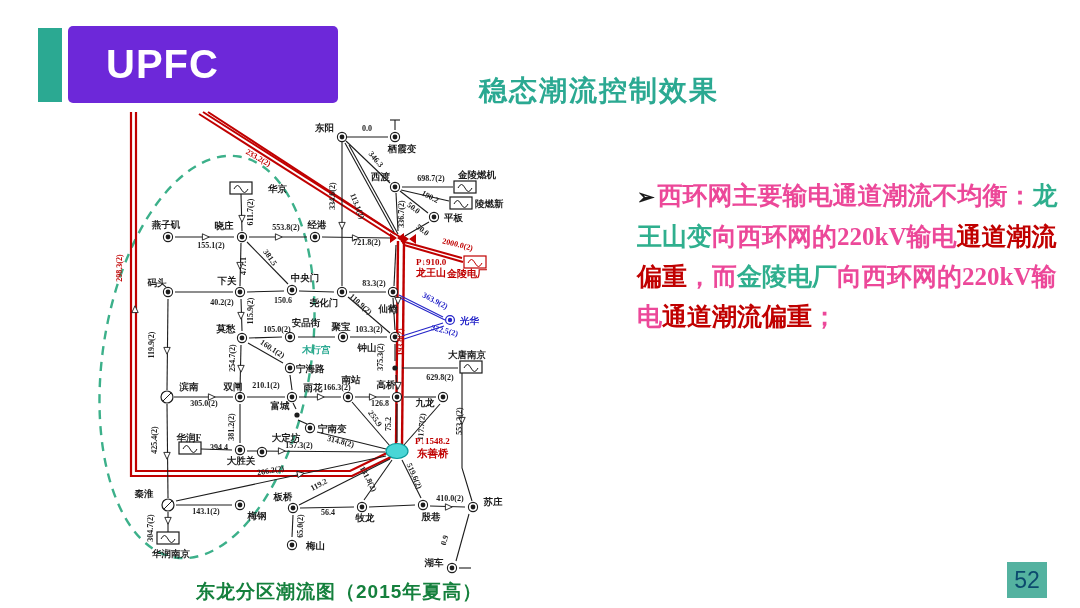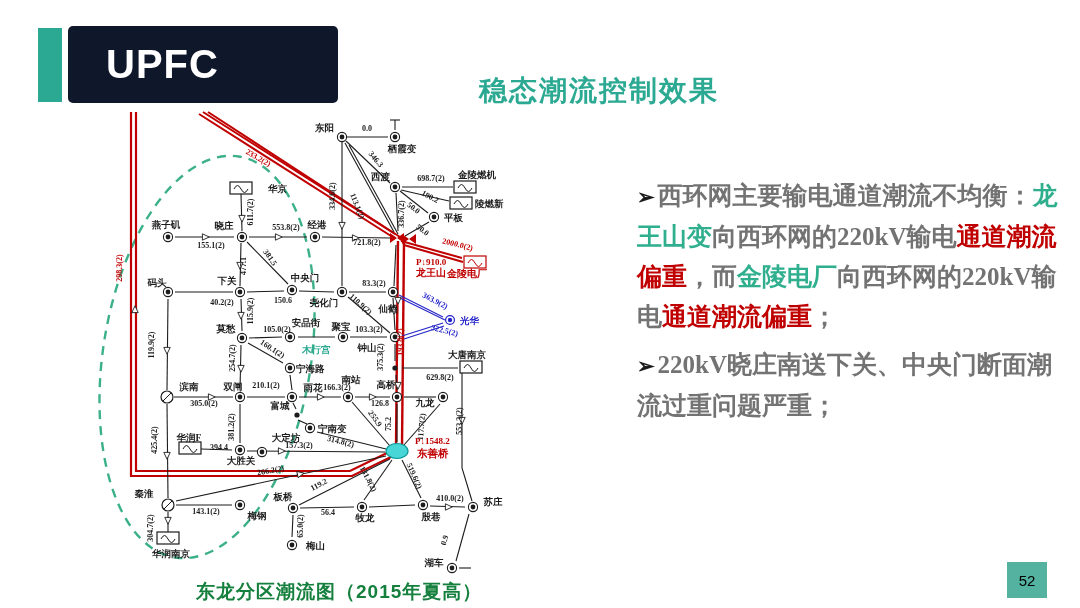--- a/index.html
+++ b/index.html
@@ -1,38 +1,38 @@
 <!DOCTYPE html>
 <html><head>
 <meta charset="utf-8">
 <style>
   html,body{margin:0;padding:0;}
   body{width:1080px;height:608px;position:relative;background:#ffffff;overflow:hidden;
        font-family:"Liberation Sans",sans-serif;}
   .abs{position:absolute;}
   .accent-bar{left:38px;top:28px;width:24px;height:74px;background:#2BA992;}
-  .badge{left:68px;top:26px;width:270px;height:77px;background:#0f172a;border-radius:5px;
+  .badge{left:68px;top:26px;width:270px;height:77px;background:#6d28d9;border-radius:5px;
          display:flex;align-items:center;padding-left:38px;box-sizing:border-box;}
   .badge span{color:#fff;font-size:40px;font-weight:bold;letter-spacing:1px;}
   .slide-title{left:479px;top:72px;width:260px;font-size:28px;font-weight:bold;color:#2BA992;
                letter-spacing:2px;white-space:nowrap;}
   #grid-svg{position:absolute;left:0;top:0;width:1080px;height:608px;}
   #grid-svg text{font-family:"Liberation Serif",serif;font-weight:700;}
   .bullets{left:637px;top:176px;width:432px;}
   .bullet{font-family:"Liberation Serif",serif;font-size:25px;line-height:40px;
           font-weight:700;color:#1a1a1a;margin:0 0 8px 0;}
   .bullet .marker{font-size:21px;margin-right:3px;color:#1a1a1a;}
-  .seg-black{color:#737373;}
+  .seg-black{color:#ec4899;}
   .seg-teal{color:#2FAF8E;}
   .seg-red{color:#C00000;}
   .caption{left:196px;top:579px;font-size:19px;font-weight:bold;color:#15803d;
            letter-spacing:1px;white-space:nowrap;}
   .page-badge{left:1007px;top:562px;width:40px;height:36px;background:#54B2A0;
               display:flex;align-items:center;justify-content:center;}
-  .page-badge span{color:#000000;font-size:15px;}
+  .page-badge span{color:#0c4a6e;font-size:23px;}
 </style>
 </head>
 <body>
 
 <div class="slide">
   <div class="abs accent-bar"></div>
   <div class="abs badge">
     <span>UPFC</span>
   </div>
   <div class="abs slide-title">稳态潮流控制效果</div>
@@ -330,20 +330,19 @@
       <text x="447" y="277" text-anchor="start" font-size="10" fill="#C00000">金陵电厂</text>
       <text x="415" y="444" text-anchor="start" font-size="9" fill="#C00000">P↓1548.2</text>
       <text x="417" y="457" text-anchor="start" font-size="10.5" fill="#C00000">东善桥</text>
       <text x="434" y="303" text-anchor="middle" font-size="8" fill="#2424C8" transform="rotate(27 434 303)">363.9(2)</text>
       <text x="444" y="333" text-anchor="middle" font-size="8" fill="#2424C8" transform="rotate(14 444 333)">322.5(2)</text>
       <text x="302" y="353" text-anchor="start" font-size="9.5" fill="#2BA992">木行宫</text>
     </svg>
 
   <div id="bullets" class="abs bullets">
       <p class="bullet"><span class="marker">➢</span><span class="seg-black">西环网主要输电通道潮流不均衡：</span><span class="seg-teal">龙王山变</span><span class="seg-black">向西环网的220kV输电</span><span class="seg-red">通道潮流偏重</span><span class="seg-black">，而</span><span class="seg-teal">金陵电厂</span><span class="seg-black">向西环网的220kV输电</span><span class="seg-red">通道潮流偏重</span><span class="seg-black">；</span></p>
-      <p class="bullet"><span class="marker">➢</span><span class="seg-black">220kV晓庄南送下关、中央门断面潮流过重问题严重；</span></p>
     </div>
 
   <div class="abs caption">东龙分区潮流图（2015年夏高）</div>
   <div class="abs page-badge">
     <span>52</span>
   </div>
 </div>
 
 </body></html>

